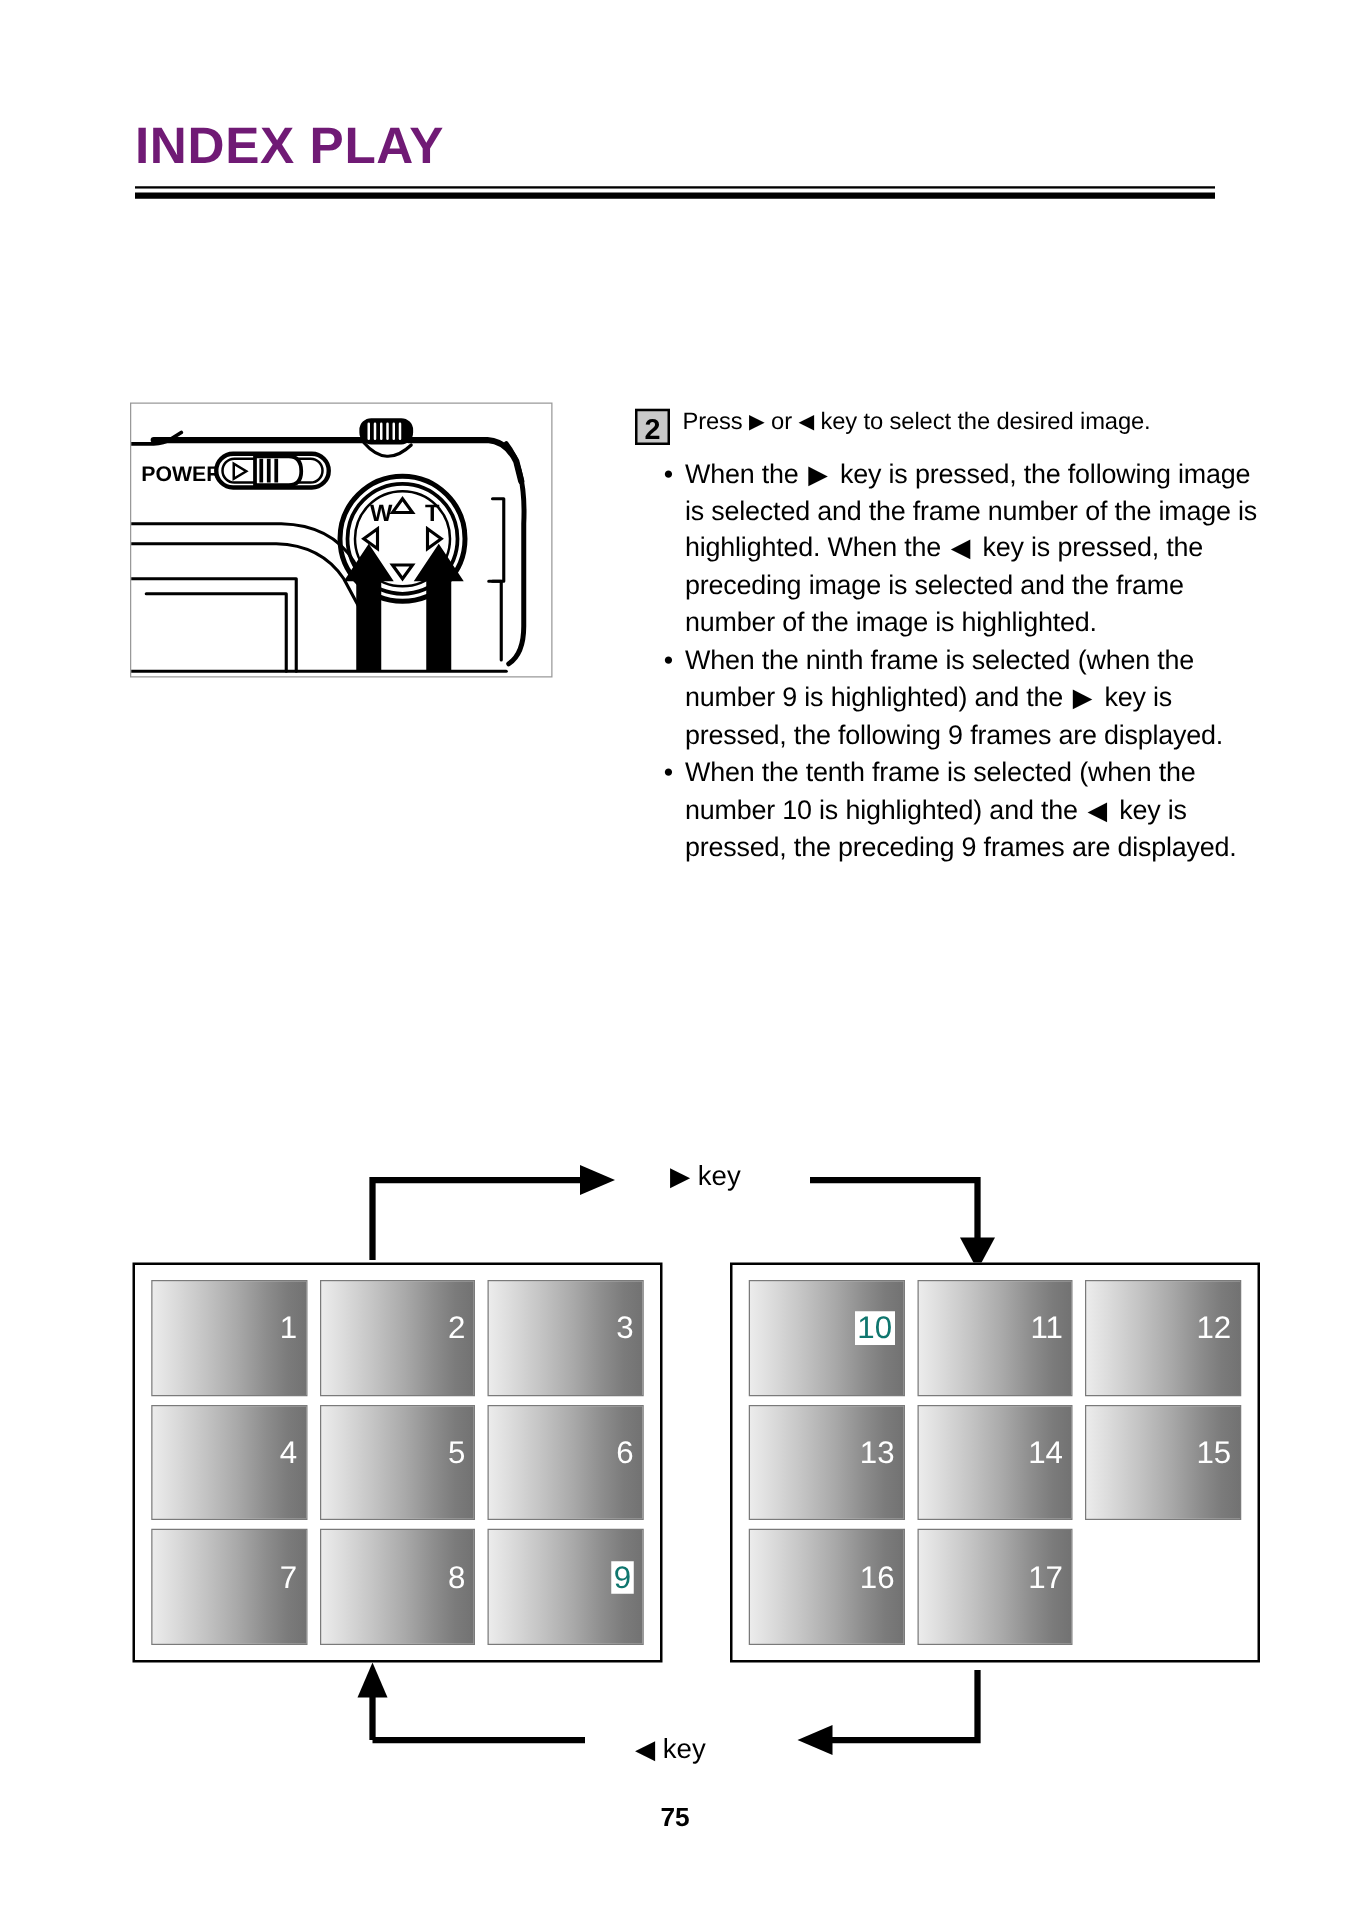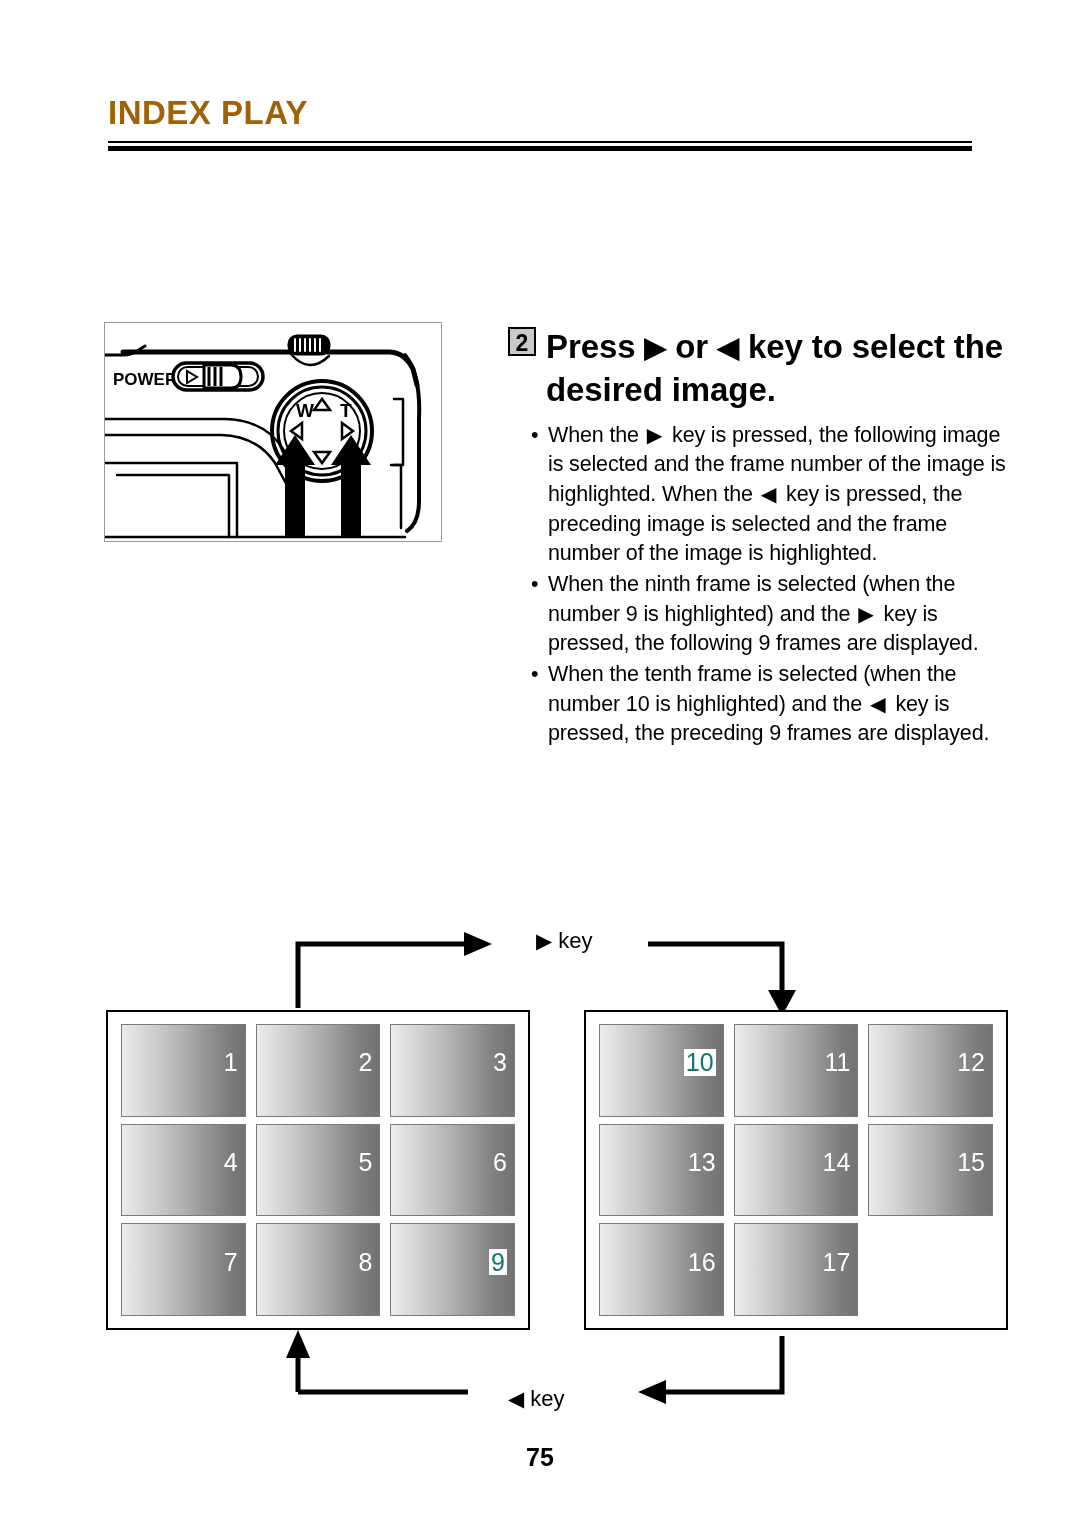--- a/index.html
+++ b/index.html
@@ -17,25 +17,25 @@
   }
 
   
   #page-header {
     position: absolute;
     left: 108px;
     top: 96px;
     width: 864px;
   }
   #page-title {
-    font-size: 33px;
+    font-size: 41px;
     font-weight: bold;
     letter-spacing: 0.5px;
     line-height: 1.0;
-    color: #a16207;
+    color: #701a75;
   }
   #header-rule {
     margin-top: 12px;
   }
   #header-rule .rule-thin {
     height: 2px;
     background: #000;
   }
   #header-rule .rule-gap {
     height: 3px;
@@ -79,22 +79,22 @@
     border: 2px solid #000;
     background: #c9c9c9;
     font-size: 23px;
     font-weight: bold;
     line-height: 29px;
     text-align: center;
     box-sizing: border-box;
     margin-top: 1px;
   }
   #step-heading-text {
-    font-size: 33px;
-    font-weight: bold;
+    font-size: 19px;
+    font-weight: normal;
     line-height: 1.3;
     letter-spacing: -0.1px;
   }
   .tri { font-size: 0.86em; line-height: 1; position: relative; top: -1px; }
 
   #bullet-list {
     margin-top: 9px;
     padding-left: 40px;
   }
   .bullet-item {
@@ -176,21 +176,21 @@
     padding: 0 2px;
   }
 
   
   #page-number {
     position: absolute;
     left: 0;
     top: 1443px;
     width: 1080px;
     text-align: center;
-    font-size: 25px;
+    font-size: 21px;
     font-weight: bold;
   }
 </style>
 </head>
 <body>
 
 <div id="page-header">
   <div id="page-title">INDEX PLAY</div>
   <div id="header-rule">
     <div class="rule-thin"></div>

